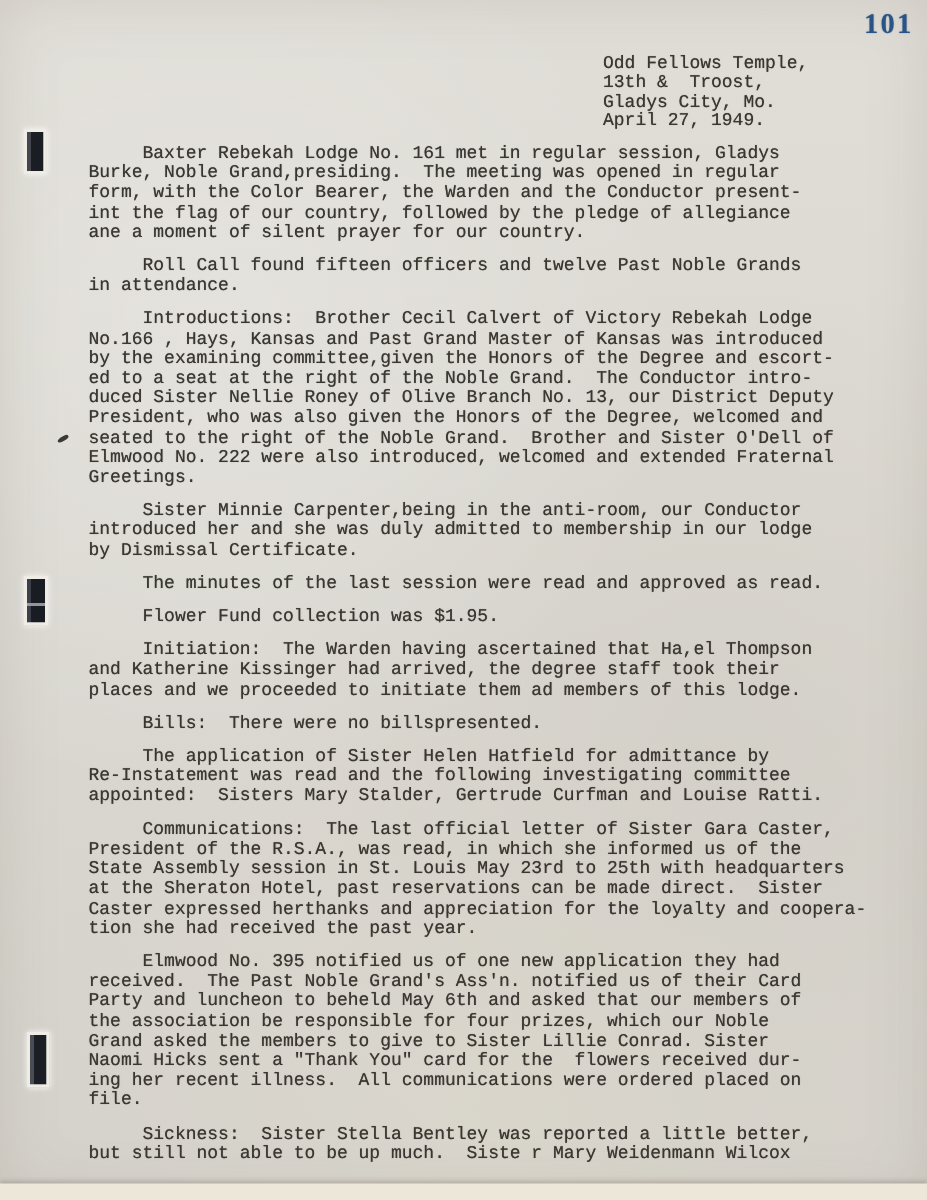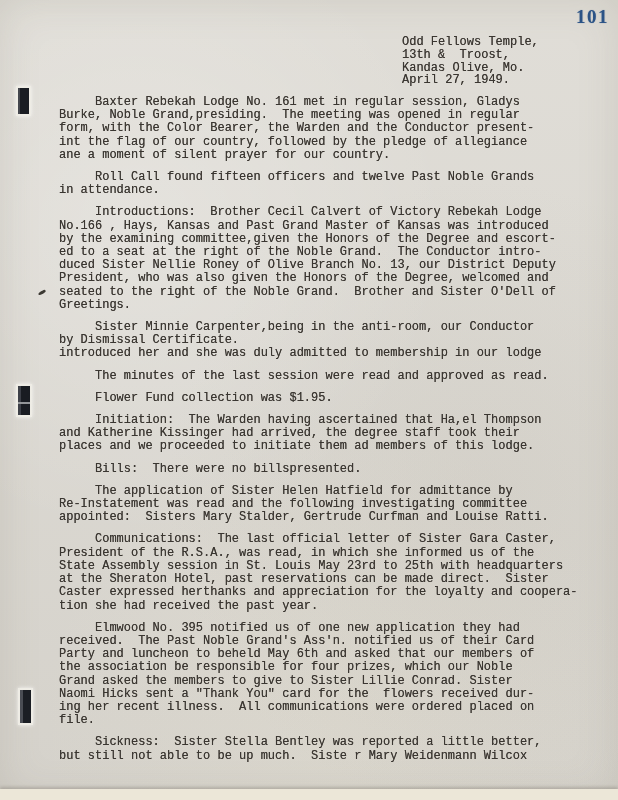--- a/index.html
+++ b/index.html
@@ -94,21 +94,21 @@
   <div class="hole hole-1"></div>
   <div class="hole hole-2"></div>
   <div class="hole hole-3"></div>
   <div class="speck"></div>
 
   <div class="pagenum">101</div>
 
   <div class="header" id="header">
       <div class="line">Odd Fellows Temple,</div>
       <div class="line">13th &amp;  Troost,</div>
-      <div class="line">Kandas Olive, Mo.</div>
+      <div class="line">Gladys City, Mo.</div>
       <div class="line">April 27, 1949.</div>
     </div>
 
   <div class="body" id="paragraphs">
       <div class="paragraph">
         <div class="line">     Baxter Rebekah Lodge No. 161 met in regular session, Gladys</div>
         <div class="line">Burke, Noble Grand,presiding.  The meeting was opened in regular</div>
         <div class="line">form, with the Color Bearer, the Warden and the Conductor present-</div>
         <div class="line">int the flag of our country, followed by the pledge of allegiance</div>
         <div class="line">ane a moment of silent prayer for our country.</div>
@@ -118,26 +118,27 @@
         <div class="line">in attendance.</div>
       </div>
       <div class="paragraph">
         <div class="line">     Introductions:  Brother Cecil Calvert of Victory Rebekah Lodge</div>
         <div class="line">No.166 , Hays, Kansas and Past Grand Master of Kansas was introduced</div>
         <div class="line">by the examining committee,given the Honors of the Degree and escort-</div>
         <div class="line">ed to a seat at the right of the Noble Grand.  The Conductor intro-</div>
         <div class="line">duced Sister Nellie Roney of Olive Branch No. 13, our District Deputy</div>
         <div class="line">President, who was also given the Honors of the Degree, welcomed and</div>
         <div class="line">seated to the right of the Noble Grand.  Brother and Sister O'Dell of</div>
+        <div class="line">Elmwood No. 222 were also introduced, welcomed and extended Fraternal</div>
         <div class="line">Greetings.</div>
       </div>
       <div class="paragraph">
         <div class="line">     Sister Minnie Carpenter,being in the anti-room, our Conductor</div>
+        <div class="line">introduced her and she was duly admitted to membership in our lodge</div>
         <div class="line">by Dismissal Certificate.</div>
-        <div class="line">introduced her and she was duly admitted to membership in our lodge</div>
       </div>
       <div class="paragraph">
         <div class="line">     The minutes of the last session were read and approved as read.</div>
       </div>
       <div class="paragraph">
         <div class="line">     Flower Fund collection was $1.95.</div>
       </div>
       <div class="paragraph">
         <div class="line">     Initiation:  The Warden having ascertained that Ha,el Thompson</div>
         <div class="line">and Katherine Kissinger had arrived, the degree staff took their</div>

